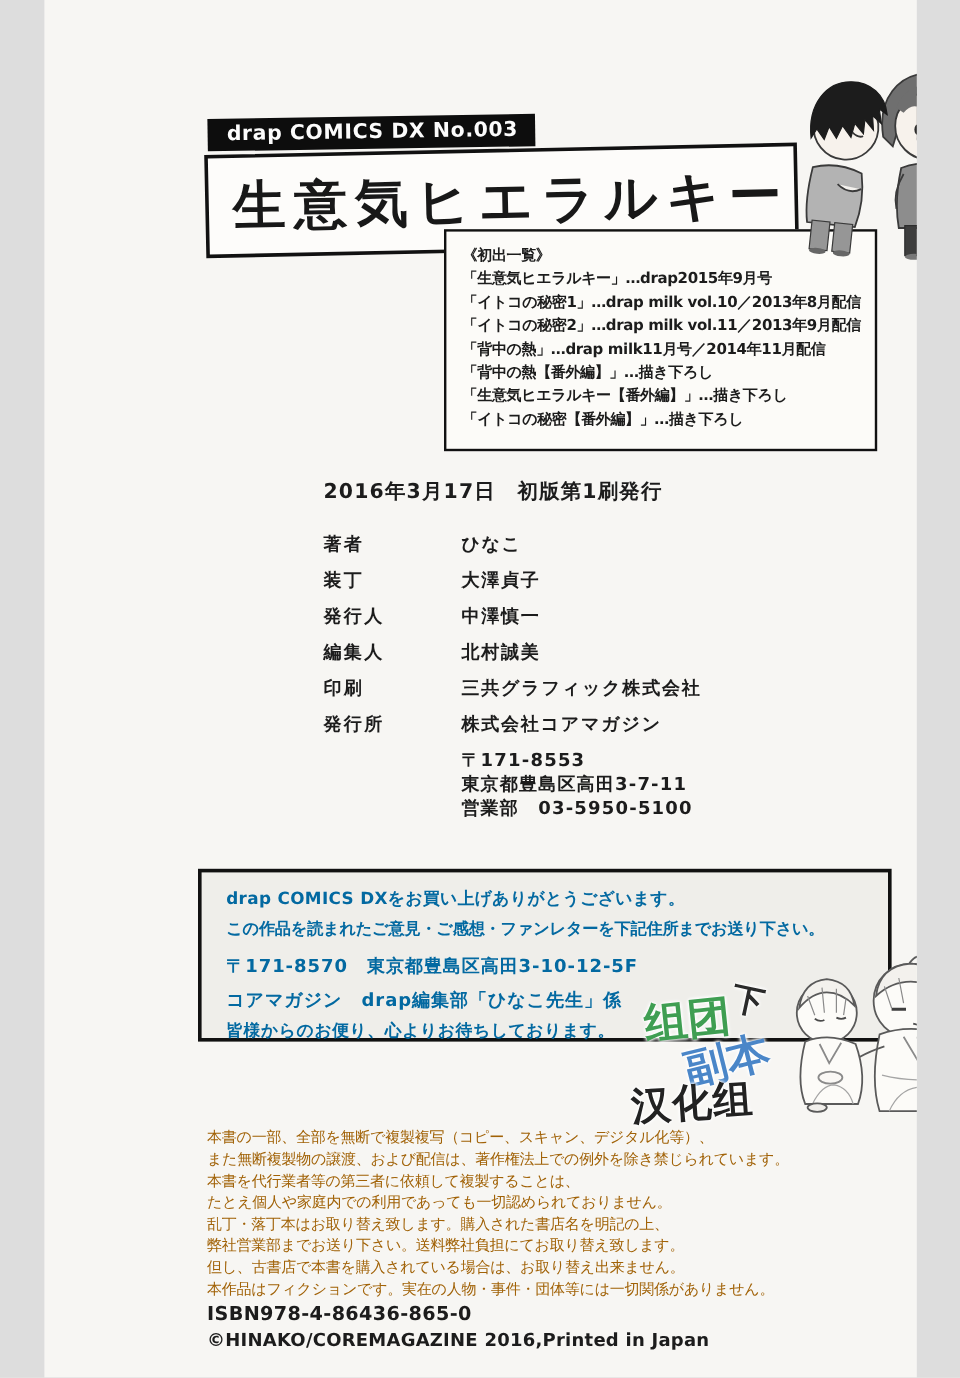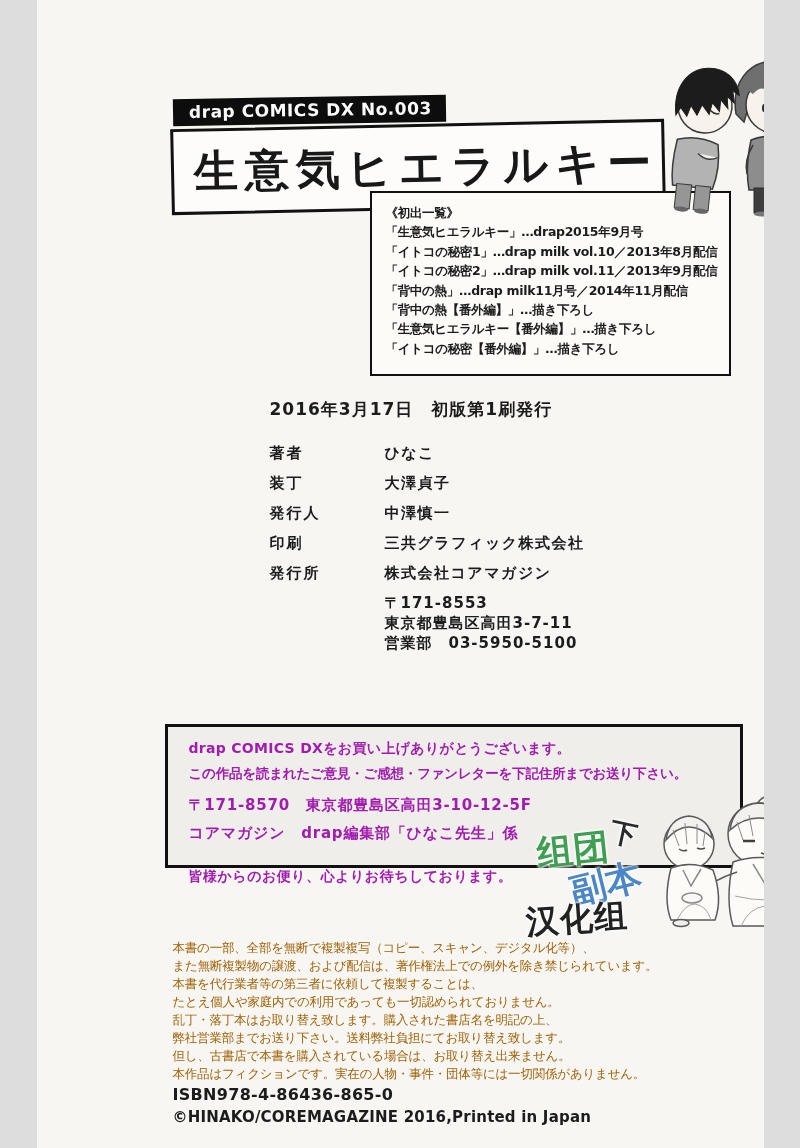--- a/index.html
+++ b/index.html
@@ -43,27 +43,27 @@
   }
   .credits { position:absolute; left:233px; top:443px; font-size:15px; font-weight:600; }
   .credit-row { display:flex; line-height:21px; margin-bottom:9px; white-space:nowrap; }
   .credit-label { min-width:115px; letter-spacing:2px; }
   .credit-value { letter-spacing:1.5px; }
   .publisher-extra { margin-left:115px; line-height:20px; letter-spacing:1px; white-space:nowrap; }
   
   .fan-box {
     position:absolute; left:128px; top:724px; width:578px; height:144px;
     border:3px solid #111; background:#efeeea;
-    padding:13px 0 0 21px; font-weight:bold; color:#a21caf; z-index:1;
+    padding:13px 0 0 21px; font-weight:bold; color:#0369a1; z-index:1;
     white-space:nowrap;
   }
   .fan-line-1 { font-size:14px; margin-bottom:7px; letter-spacing:0.3px; }
   .fan-line-2 { font-size:13.5px; margin-bottom:13px; letter-spacing:-0.2px; }
   .fan-line-3 { font-size:15px; margin-bottom:9px; letter-spacing:0.8px; }
-  .fan-line-4 { font-size:15px; margin-bottom:25px; letter-spacing:0.8px; }
+  .fan-line-4 { font-size:15px; margin-bottom:7px; letter-spacing:0.8px; }
   .fan-line-5 { font-size:14px; letter-spacing:0.5px; }
   
   .wm {
     position:absolute; z-index:4; font-weight:bold;
     text-shadow:0 0 3px #fff,0 0 3px #fff,0 0 4px #fff;
     font-family:"DejaVu Sans","Liberation Sans",sans-serif;
   }
   .wm-0 { left:500px; top:826px; font-size:36px; transform:rotate(-6deg); }
   .wm-1 { left:573px; top:816px; font-size:27px; transform:rotate(12deg); }
   .wm-2 { left:533px; top:860px; font-size:36px; transform:rotate(-14deg); }
@@ -147,20 +147,24 @@
     </div>
     <div class="credit-row">
       <span class="credit-label">装丁</span>
       <span class="credit-value">大澤貞子</span>
     </div>
     <div class="credit-row">
       <span class="credit-label">発行人</span>
       <span class="credit-value">中澤慎一</span>
     </div>
     <div class="credit-row">
+      <span class="credit-label">編集人</span>
+      <span class="credit-value">北村誠美</span>
+    </div>
+    <div class="credit-row">
       <span class="credit-label">印刷</span>
       <span class="credit-value">三共グラフィック株式会社</span>
     </div>
     <div class="credit-row">
       <span class="credit-label">発行所</span>
       <span class="credit-value">株式会社コアマガジン</span>
     </div>
     <div class="publisher-extra">〒171-8553</div>
     <div class="publisher-extra">東京都豊島区高田3-7-11</div>
     <div class="publisher-extra">営業部　03-5950-5100</div>

